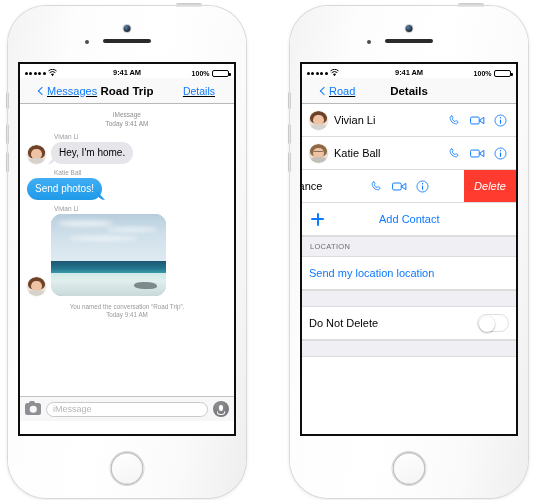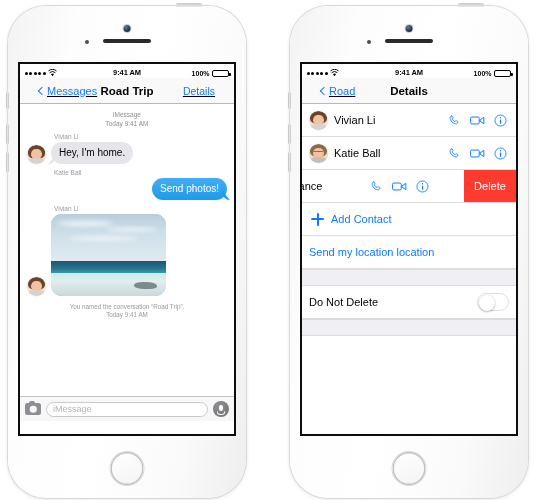--- a/index.html
+++ b/index.html
@@ -131,21 +131,21 @@
   .stamp {
     text-align: center; color: #8e8e93;
     font-size: 6.5px; line-height: 8.5px;
     margin: 2px 0 5px;
   }
   .sender {
     font-size: 6.5px; color: #9a9a9f;
     margin: 0 0 1.5px 34px;
   }
   .row { display: flex; align-items: flex-end; padding: 0 7px; margin-bottom: 5px; }
-  .row.out { justify-content: flex-end; }
+  .row.out { justify-content: flex-start; }
   .avatar {
     width: 19px; height: 19px; border-radius: 50%;
     flex: 0 0 19px; margin-right: 5px;
     overflow: hidden; position: relative;
     box-shadow: 0 0 0 .5px rgba(0,0,0,.08);
   }
   .bubble {
     position: relative;
     max-width: 140px;
     padding: 5px 8px;
@@ -251,23 +251,24 @@
     display: flex; align-items: center; width: 100%;
     transform: translateX(-24px);
     padding-left: 7px;
   }
   .delete-btn {
     position: absolute; right: 0; top: 0; bottom: 0;
     width: 52px; background: #ff3b30;
     color: #fff; font-size: 11px;
     display: flex; align-items: center; justify-content: center;
     border-bottom: none;
-  }
-
-  .cell.action { color: #0e7aff; }
+    font-style: italic;
+  }
+
+  .cell.action { color: #0e7aff; gap: 48px; }
   .cell.action .cell-name { color: #0e7aff; }
   .cell.danger .cell-name { color: #ff3b30; }
 
   .group-head {
     height: 21px; background: #efeff4;
     display: flex; align-items: center; padding: 0 8px;
     font-size: 7.5px; color: #6d6d72; letter-spacing: .3px;
     border-top: .5px solid #dcdcdc; border-bottom: .5px solid #dcdcdc;
   }
   .spacer { height: 17px; background: #efeff4;
@@ -532,20 +533,21 @@
             </div>
           </div>
           <div class="delete-btn">Delete</div>
         </div>
 
         <div class="cell action">
           <span class="plus-ico"></span>
           <div class="cell-name">Add Contact</div>
         </div>
 
+        <div class="group-head">LOCATION</div>
 
         <div class="cell action">
           <div class="cell-name">Send my location location</div>
         </div>
 
         <div class="spacer"></div>
 
         <div class="cell">
           <div class="cell-name">Do Not Delete</div>
           <div class="toggle">

